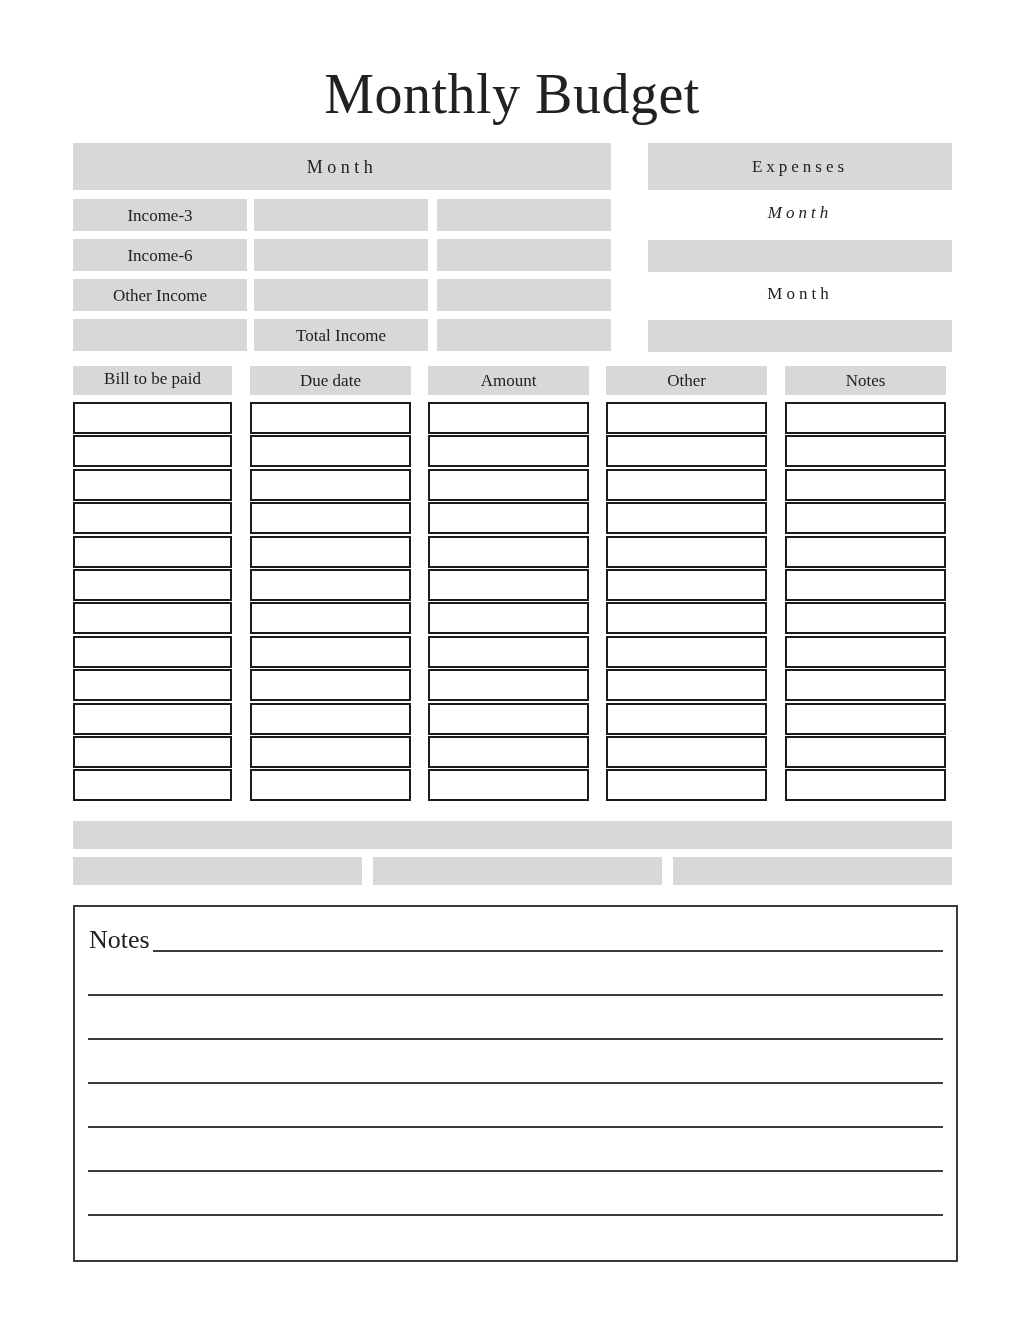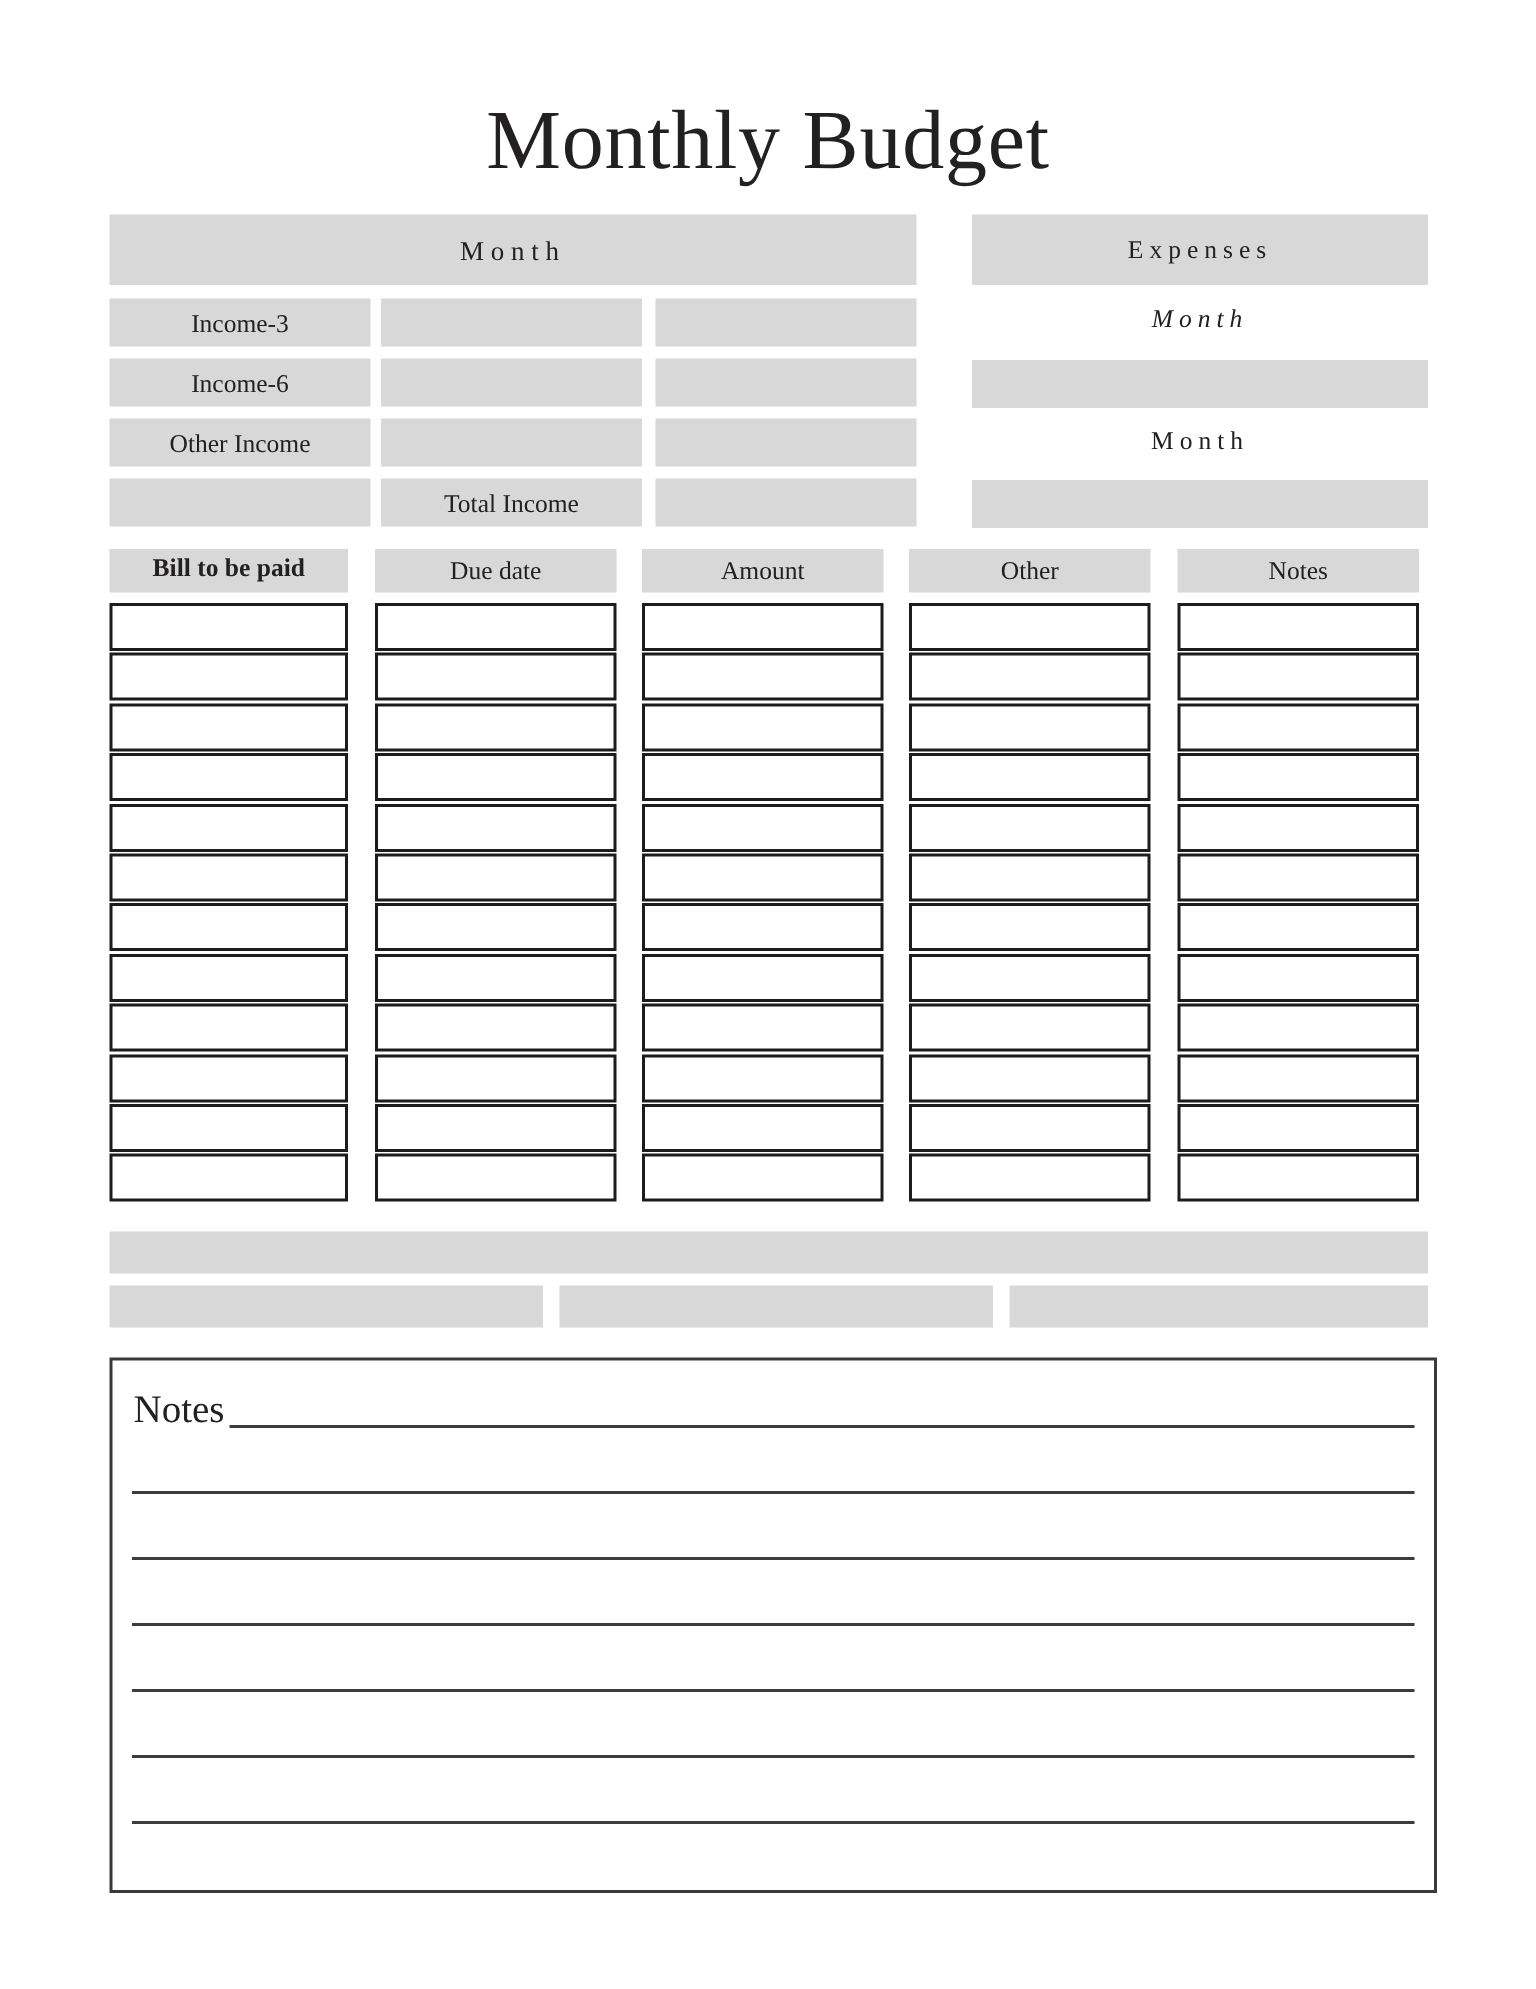--- a/index.html
+++ b/index.html
@@ -145,21 +145,21 @@
     <div class="celltext" style="left:648px; top:240px; width:304px; height:32px;"></div>
 
     <div class="celltext spaced-sm" style="left:648px; top:278px; width:304px; height:30px;">Month</div>
 
     <div class="gray" style="left:648px; top:320px; width:304px; height:32px;"></div>
     <div class="celltext" style="left:648px; top:320px; width:304px; height:32px;"></div>
   </div>
 
   <div id="bills-table">
       <div class="gray" style="left: 73px; top: 366px; width: 159px; height: 29px;"></div>
-      <div class="celltext" style="left: 73px; top: 366px; width: 159px; height: 25px; font-weight: bold;">Bill to be paid</div>
+      <div class="celltext" style="left: 73px; top: 366px; width: 159px; height: 25px;">Bill to be paid</div>
       <div class="gray" style="left: 250px; top: 366px; width: 161px; height: 29px;"></div>
       <div class="celltext" style="left: 250px; top: 366px; width: 161px; height: 29px; text-align: right;">Due date</div>
       <div class="gray" style="left: 428px; top: 366px; width: 161px; height: 29px;"></div>
       <div class="celltext" style="left: 428px; top: 366px; width: 161px; height: 29px;">Amount</div>
       <div class="gray" style="left: 606px; top: 366px; width: 161px; height: 29px;"></div>
       <div class="celltext" style="left: 606px; top: 366px; width: 161px; height: 29px;">Other</div>
       <div class="gray" style="left: 785px; top: 366px; width: 161px; height: 29px;"></div>
       <div class="celltext" style="left: 785px; top: 366px; width: 161px; height: 29px;">Notes</div>
       <div class="rowbox" style="left: 73px; top: 402px; width: 159px; height: 32px;">
         <div style="position: absolute; inset: 0px; display: flex; align-items: center; justify-content: center; font-size: 15px; color: rgb(35, 32, 33);"></div>

